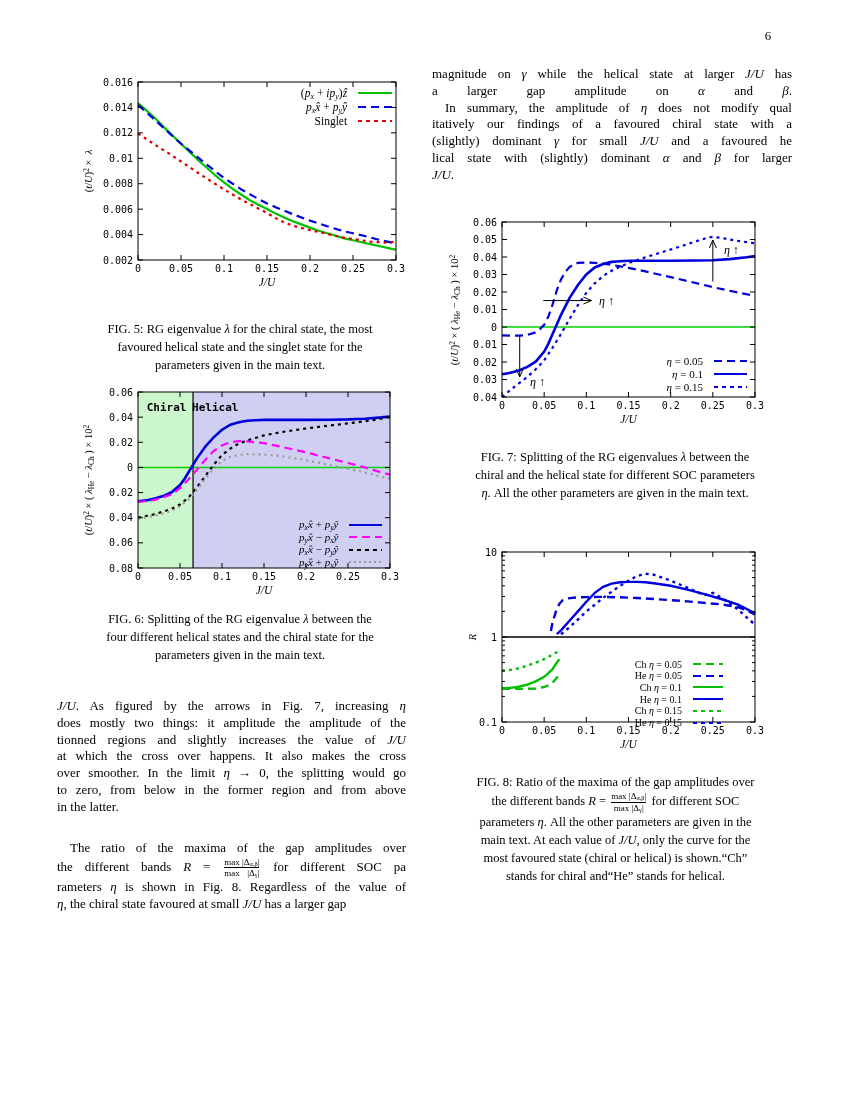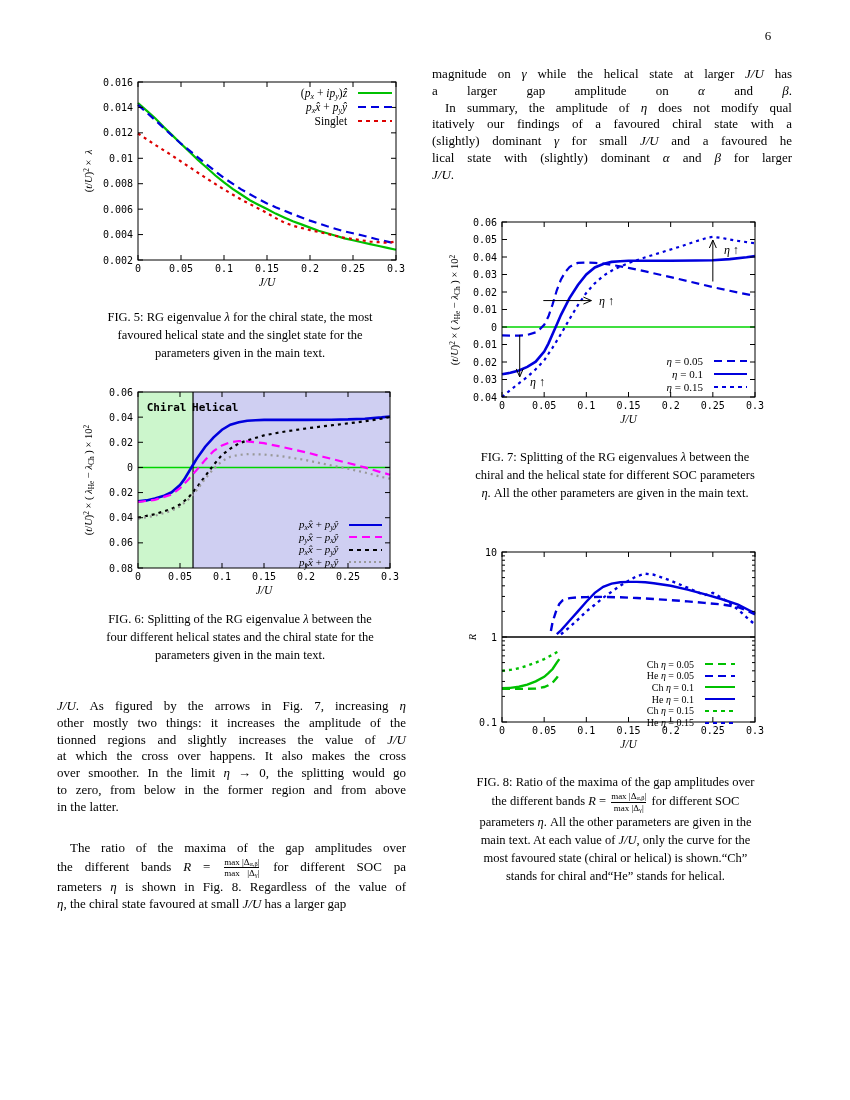--- a/index.html
+++ b/index.html
@@ -92,21 +92,21 @@
         <div class="lrow" style="height: 14px;">
           <span style="font-size: 11.5px;"><i>p<sub>x</sub>x̂</i> + <i>p<sub>y</sub>ŷ</i></span>
           <span class="lsample" style="width:34px;height:2px;background:repeating-linear-gradient(90deg,#0000dd 0 8px,transparent 8px 13px)"></span>
         </div>
         <div class="lrow" style="height: 14px;">
           <span style="font-size: 11.5px;">Singlet</span>
           <span class="lsample" style="width:34px;height:2px;background:repeating-linear-gradient(90deg,#dd0000 0 4px,transparent 4px 8px)"></span>
         </div>
       </div>
     </div>
-  <div class="caption" style="left:55px;top:308px;width:370px">
+  <div class="caption" style="left:55px;top:320px;width:370px">
       <div class="ln">FIG. 5: RG eigenvalue <i>λ</i> for the chiral state, the most</div>
       <div class="ln">favoured helical state and the singlet state for the</div>
       <div class="ln">parameters given in the main text.</div>
     </div>
 
   <div class="chart" style="left:76px;top:382px;width:330px;height:212px">
       <svg width="330" height="212">
         <rect x="62" y="10" width="55.02000000000001" height="176" fill="#ccf6cc"></rect>
         <rect x="117.02000000000001" y="10" width="196.98" height="176" fill="#cfcff2"></rect>
         <line x1="62" x2="314" y1="85.42857142857143" y2="85.42857142857143" stroke="#00d400" stroke-width="1.6"></line>
@@ -186,21 +186,21 @@
       </div>
     </div>
   <div class="caption" style="left:55px;top:610px;width:370px">
       <div class="ln">FIG. 6: Splitting of the RG eigenvalue <i>λ</i> between the</div>
       <div class="ln">four different helical states and the chiral state for the</div>
       <div class="ln">parameters given in the main text.</div>
     </div>
 
   <div class="body-text" style="left:57px;top:698px;width:349px">
       <div class="ln"><i>J/U</i>.  As figured by the arrows in Fig. 7, increasing <i>η</i></div>
-      <div class="ln">other mostly two things: it increases the amplitude of the</div>
+      <div class="ln">does mostly two things: it amplitude the amplitude of the</div>
       <div class="ln">tionned regions and slightly increases the value of <i>J/U</i></div>
       <div class="ln">at which the cross over happens. It also makes the cross</div>
       <div class="ln">over smoother. In the limit <i>η</i> → 0, the splitting would go</div>
       <div class="ln">to zero, from below in the former region and from above</div>
       <div class="ln last">in the latter.</div>
     </div>
   <div class="body-text" style="left:57px;top:840px;width:349px">
       <div class="ln"> The ratio of the maxima of the gap amplitudes over</div>
       <div class="ln">the different bands <i>R</i> = <span class="frac"><span class="num">max |Δ<sub>α,β</sub>|</span><span class="den">max |Δ<sub>γ</sub>|</span></span> for different SOC pa</div>
       <div class="ln">rameters <i>η</i> is shown in Fig. 8. Regardless of the value of</div>
@@ -379,21 +379,21 @@
         <line x1="310" x2="307" y1="32.85714371739029" y2="32.85714371739029" stroke="#000"></line>
         <line x1="57" x2="60" y1="27.166666598788183" y2="27.166666598788183" stroke="#000"></line>
         <line x1="310" x2="307" y1="27.166666598788183" y2="27.166666598788183" stroke="#000"></line>
         <line x1="57" x2="60" y1="22.2373511056848" y2="22.2373511056848" stroke="#000"></line>
         <line x1="310" x2="307" y1="22.2373511056848" y2="22.2373511056848" stroke="#000"></line>
         <line x1="57" x2="60" y1="17.889386697657375" y2="17.889386697657375" stroke="#000"></line>
         <line x1="310" x2="307" y1="17.889386697657375" y2="17.889386697657375" stroke="#000"></line>
       </svg>
       <div class="ov" style="left:183.5px;top:200px;transform:translateX(-50%);font-size:11.5px;"><i>J/U</i></div>
       <div class="ov" style="left:27px;top:99px;transform:translate(-50%,-50%) rotate(-90deg);font-size:10.5px;"><i>R</i></div>
-      <div class="legend" style="right: 40px; top: 120.25px; text-align: center;">
+      <div class="legend" style="right: 52px; top: 120.25px; text-align: center;">
         <div class="lrow" style="height: 11.7px;">
           <span style="font-size: 10px;">Ch <i>η</i> = 0.05</span>
           <span class="lsample" style="width:30px;height:2px;background:repeating-linear-gradient(90deg,#00c000 0 8px,transparent 8px 13px)"></span>
         </div>
         <div class="lrow" style="height: 11.7px;">
           <span style="font-size: 10px;">He <i>η</i> = 0.05</span>
           <span class="lsample" style="width:30px;height:2px;background:repeating-linear-gradient(90deg,#0000dd 0 8px,transparent 8px 13px)"></span>
         </div>
         <div class="lrow" style="height: 11.7px;">
           <span style="font-size: 10px;">Ch <i>η</i> = 0.1</span>

